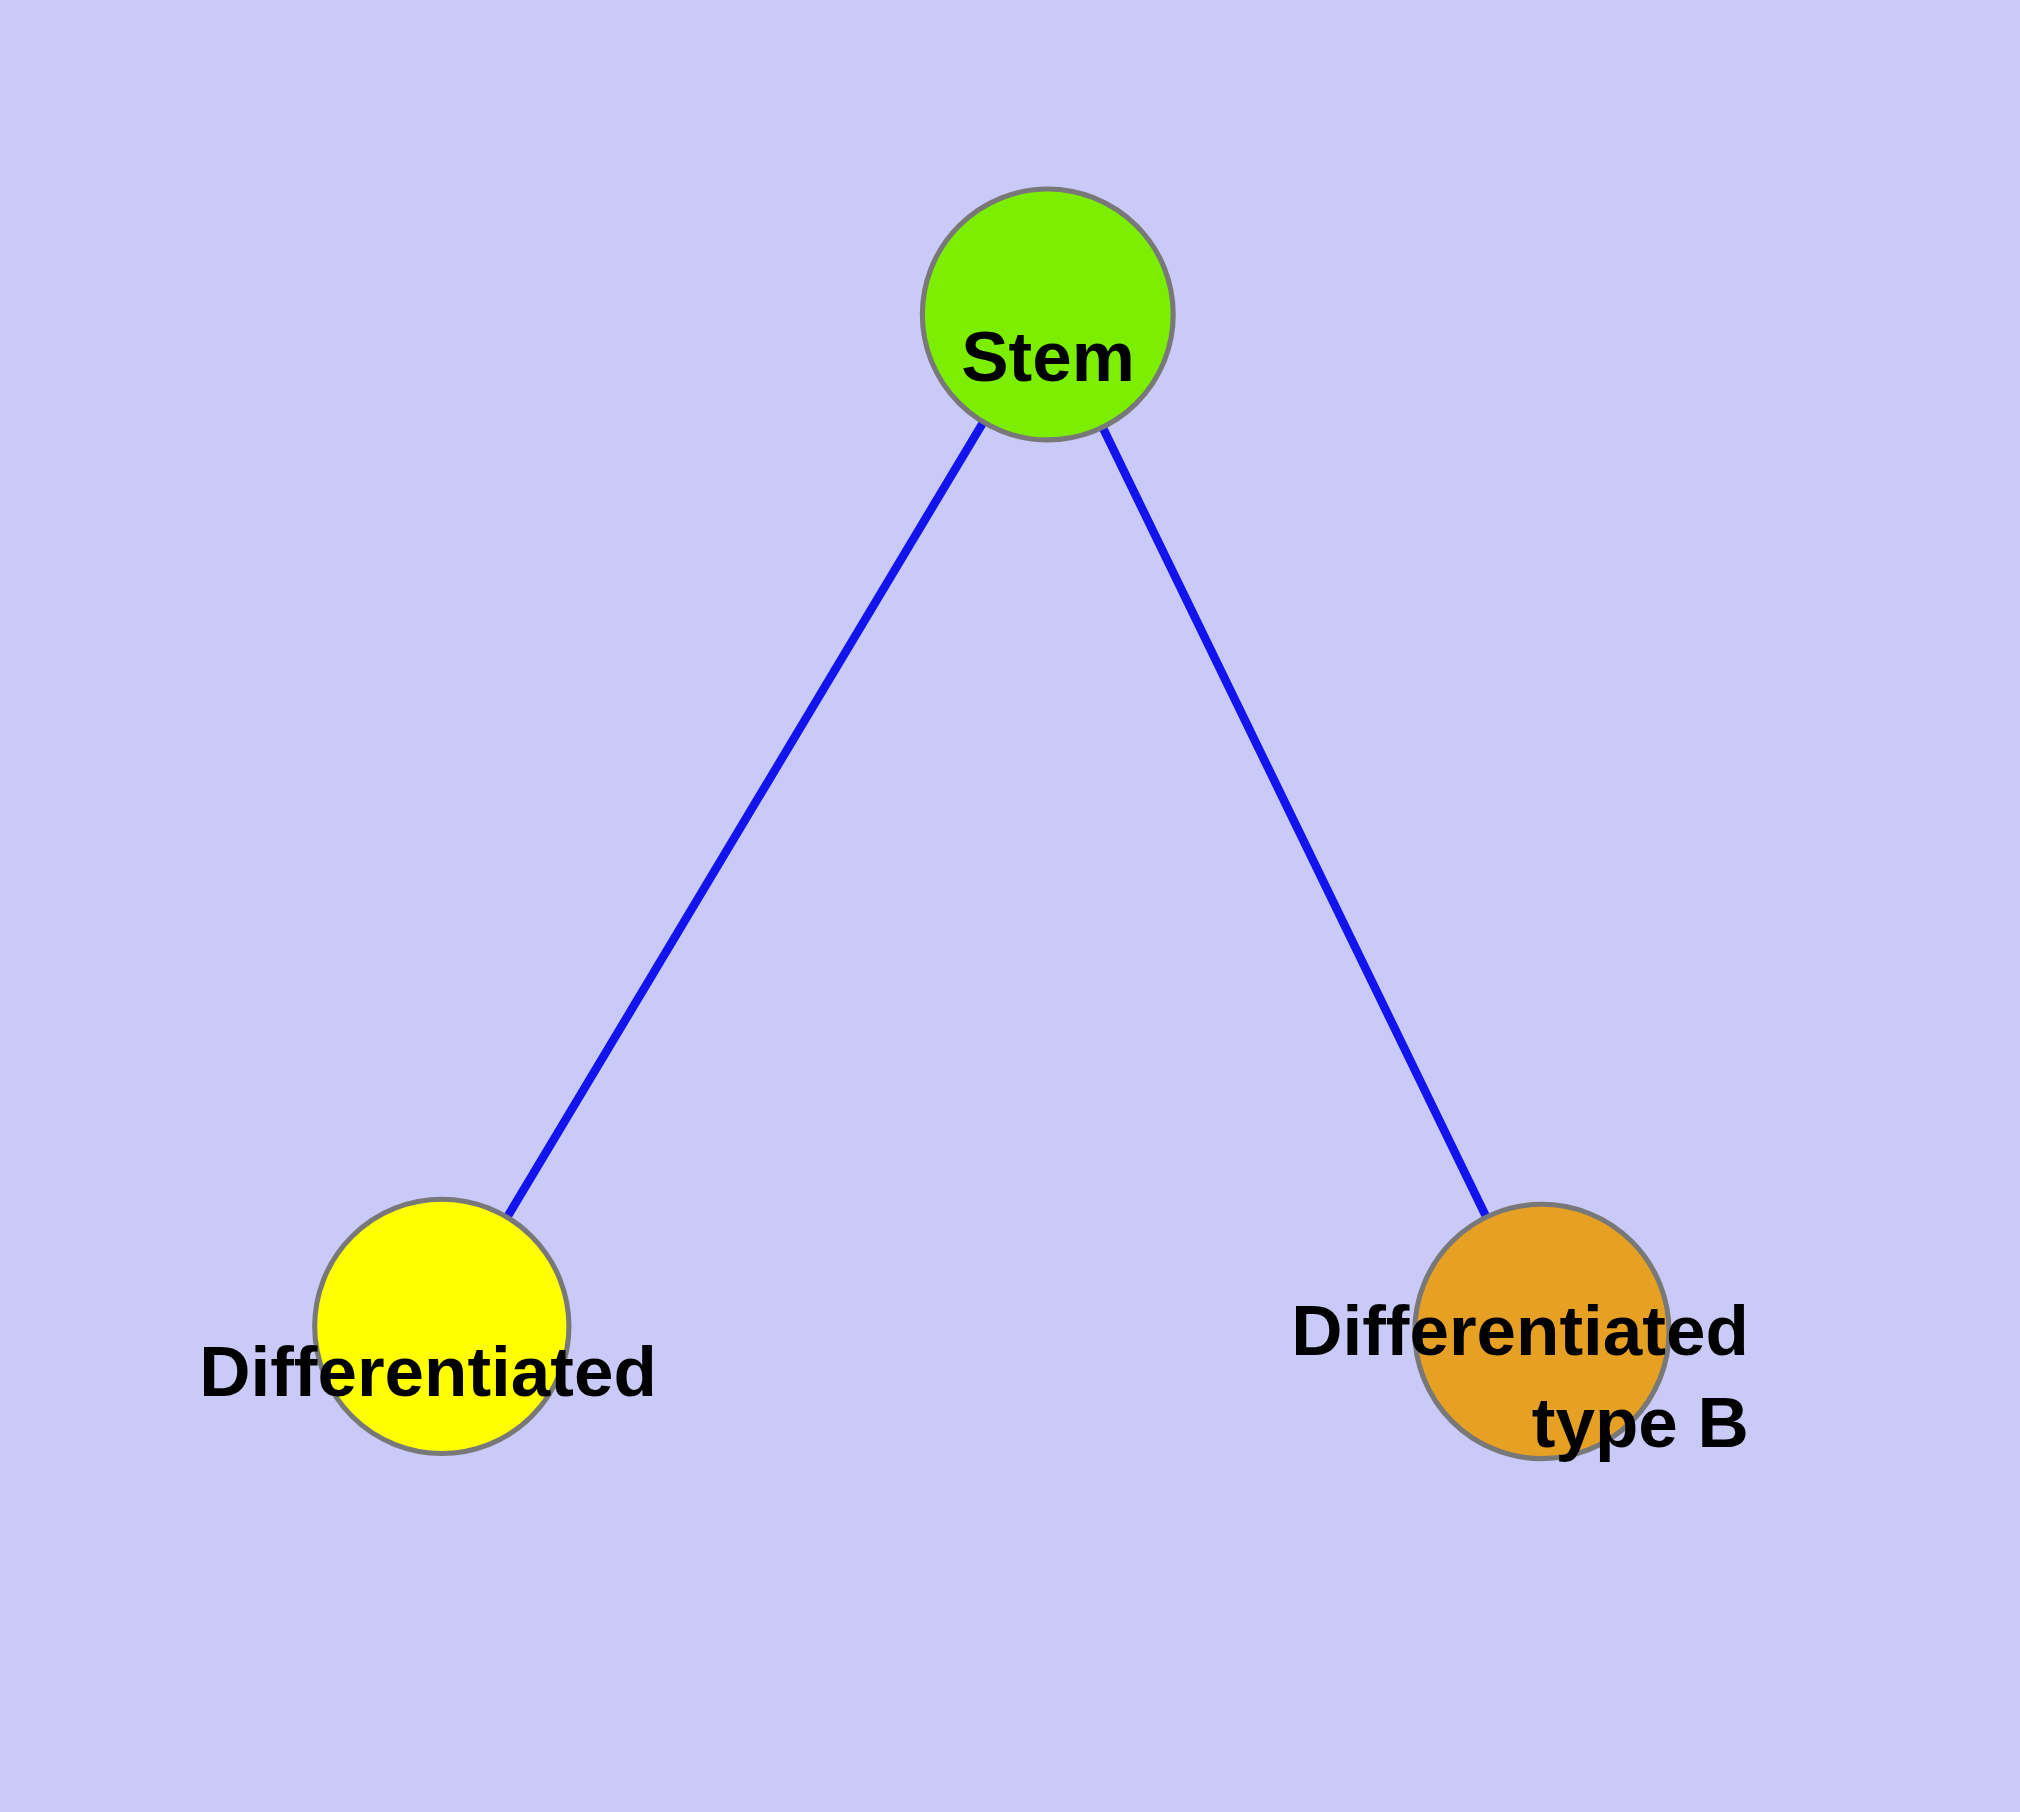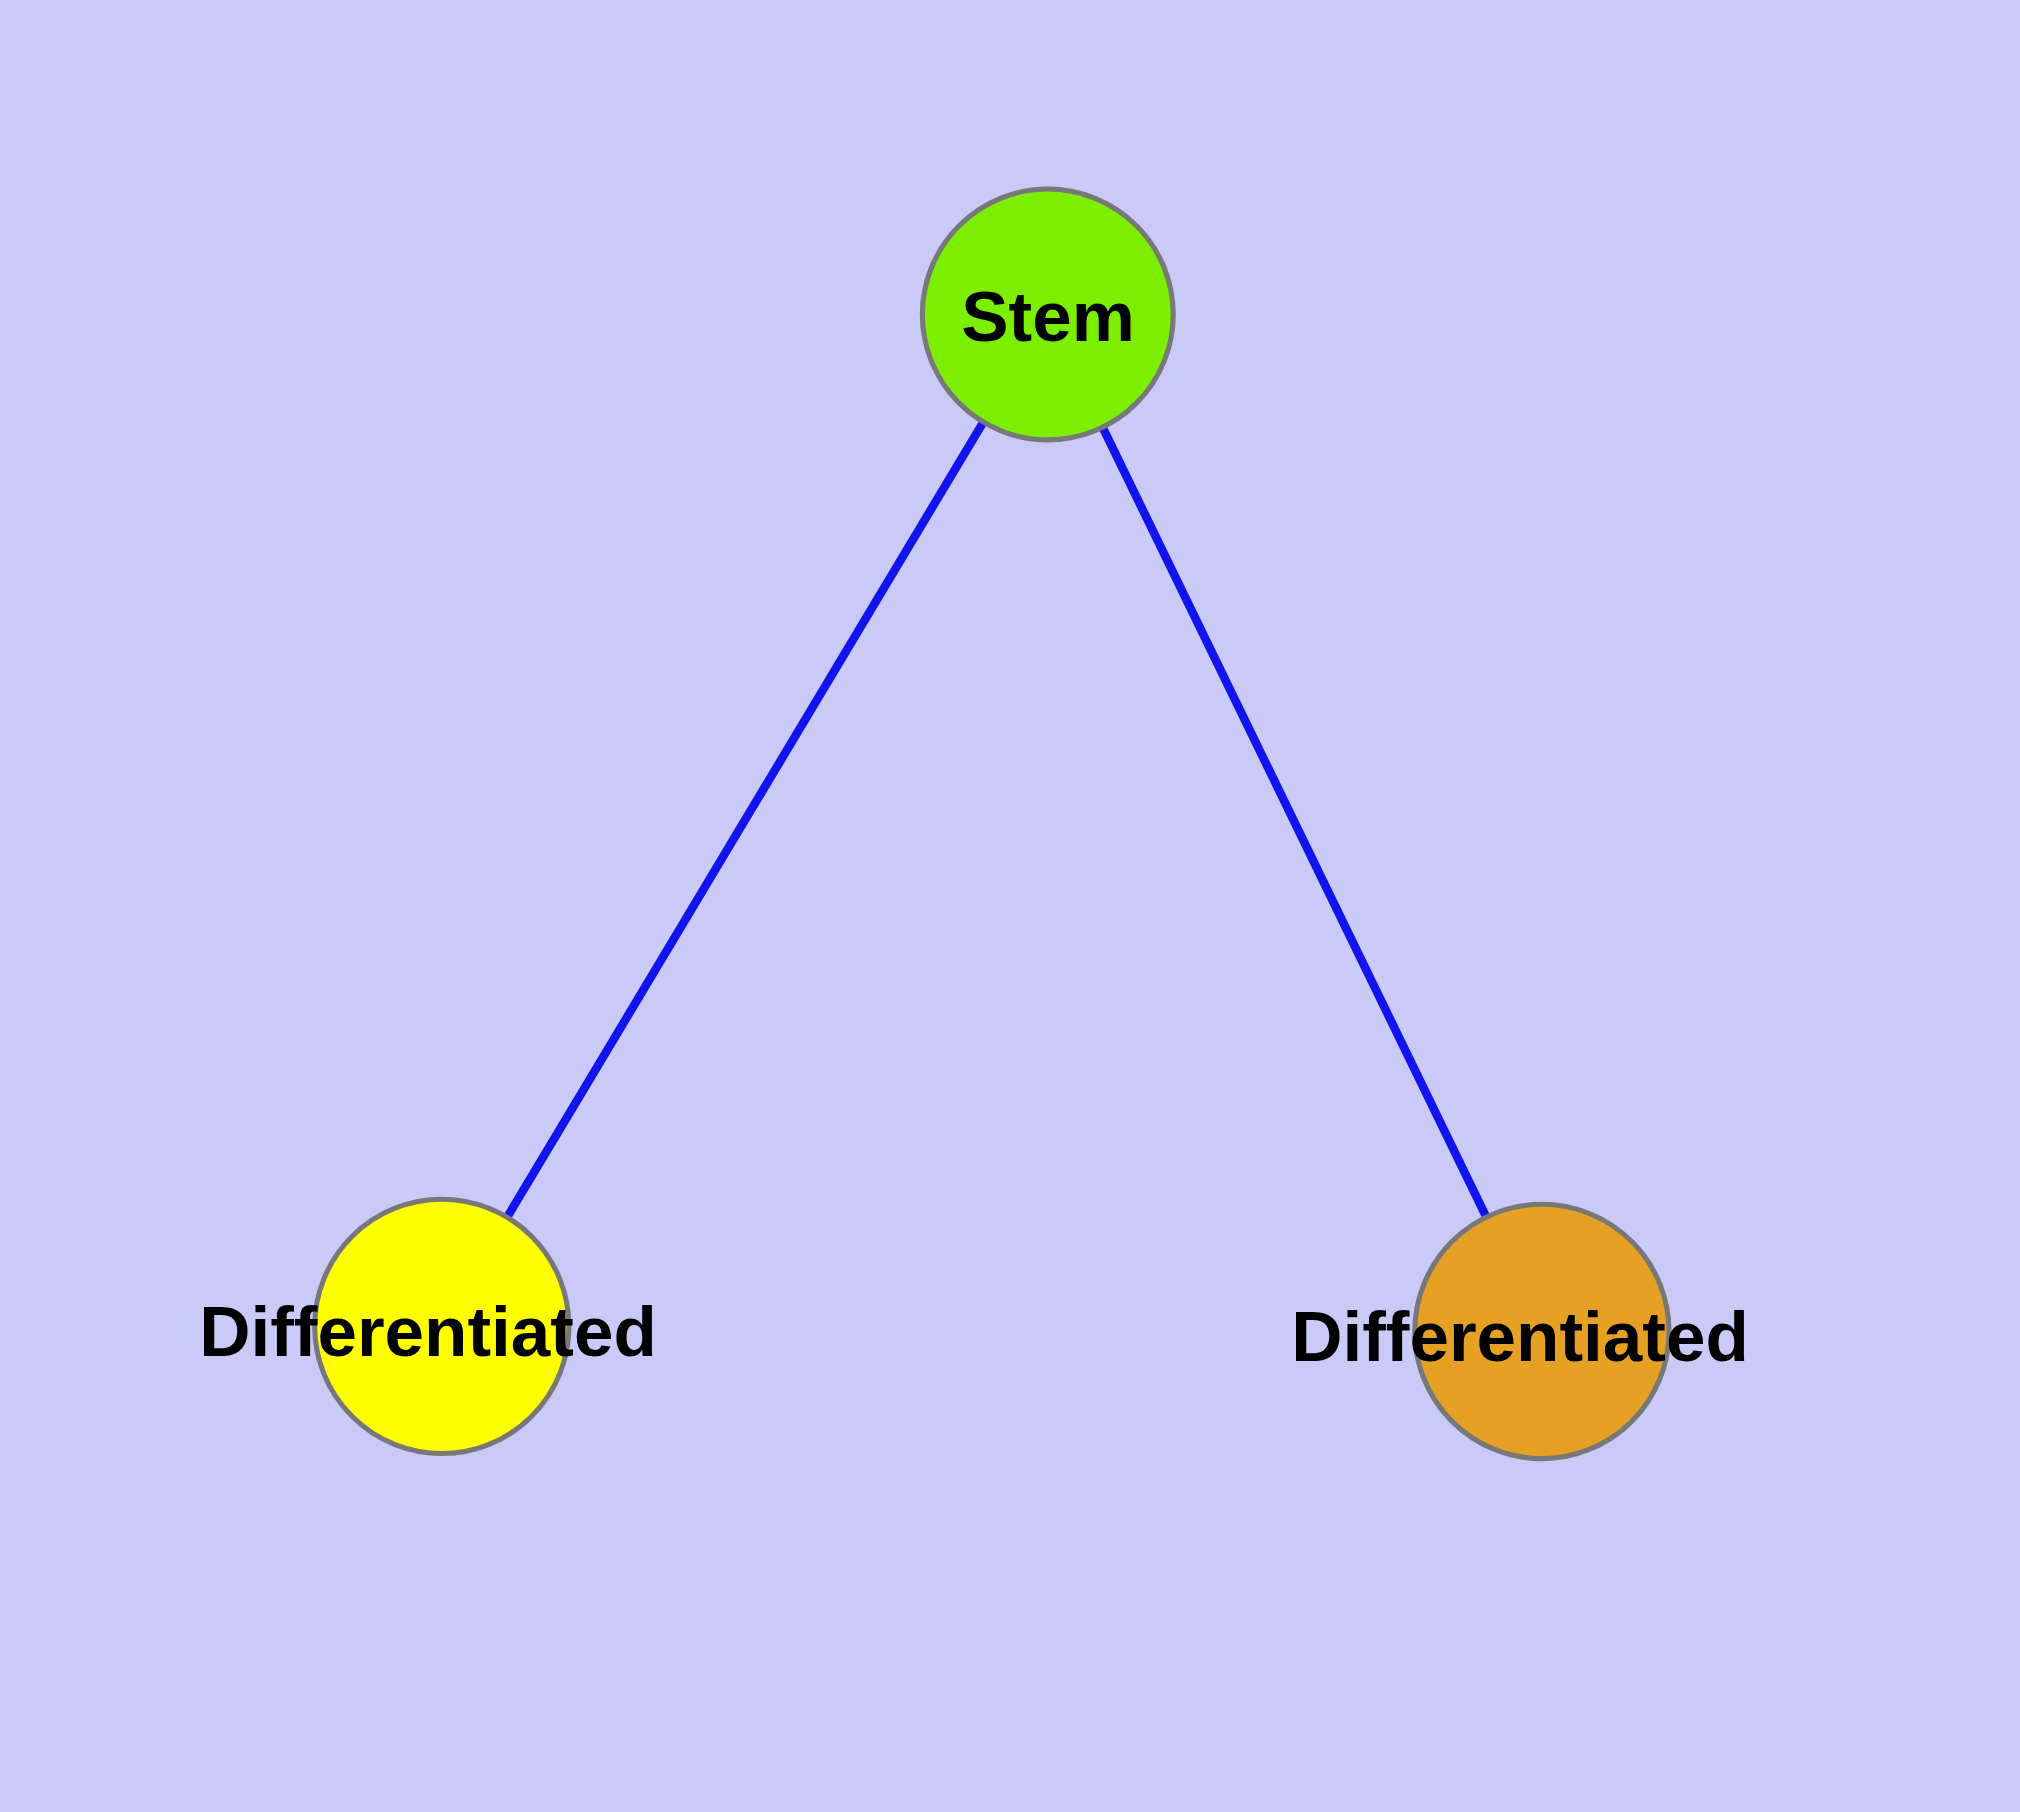--- a/index.html
+++ b/index.html
@@ -39,20 +39,21 @@
   .node-label {
     position: absolute;
     transform: translate(-50%, -50%);
     text-align: right;
     color: #000000;
     font-weight: bold;
     font-size: 71px;
     line-height: 92px;
     white-space: nowrap;
     pointer-events: none;
+    margin-top: 40px;
   }
   .node-label .line {
     display: block;
   }
 </style>
 </head>
 <body>
 
 <div class="canvas-wrap">
 
@@ -69,16 +70,17 @@
   </svg>
 
   <div class="node-label" style="left:1048px; top:317px;">Stem</div>
 
   <div class="node-label" style="left:428px; top:1332px;">
     <span class="line">Differentiated</span>
   </div>
 
   <div class="node-label" style="left:1520px; top:1337px;">
     <span class="line">Differentiated</span>
+    <span class="line">type B</span>
   </div>
 
 </div>
 
 
 </body></html>

